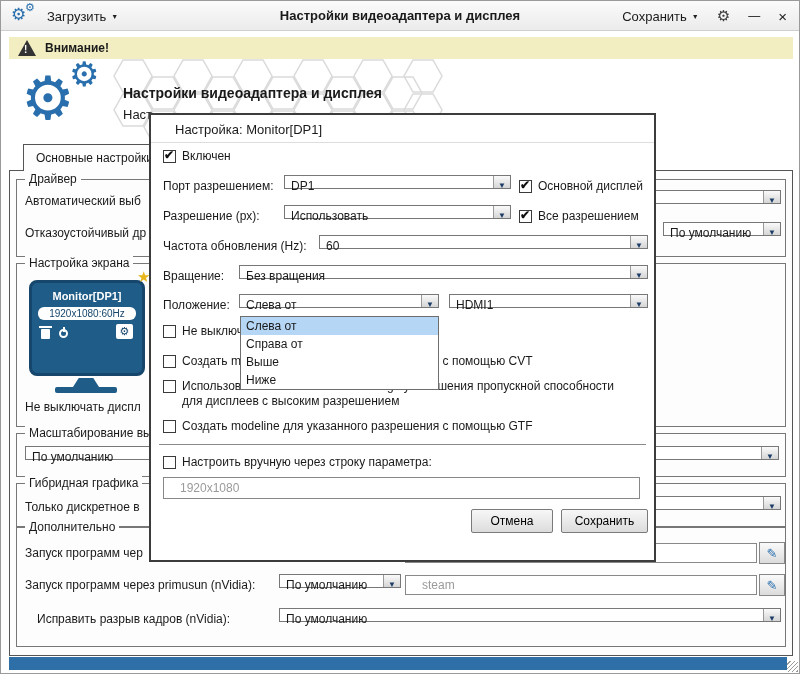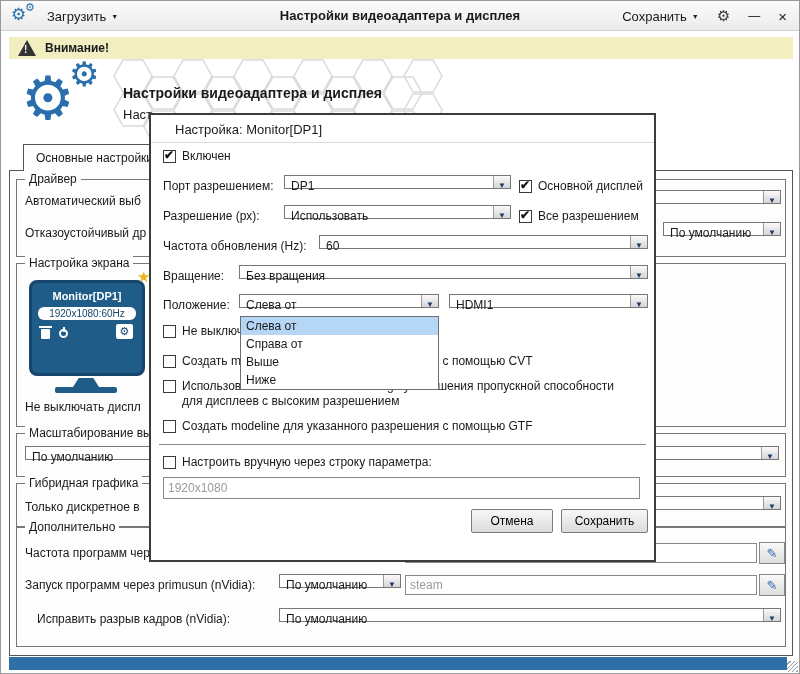--- a/index.html
+++ b/index.html
@@ -48,21 +48,21 @@
   .fs-legend { position:absolute; top:-8px; left:8px; background:#fdfdfd; padding:0 4px; white-space:nowrap; }
   .lbl { position:absolute; line-height:22px; white-space:nowrap; }
 
   
   .dd { position:absolute; height:14px; background:#fff; border:1px solid #777; }
   .ddval { position:absolute; left:6px; right:19px; top:0; line-height:20px; white-space:nowrap; overflow:hidden; }
   .ddbtn { position:absolute; right:0; top:0; bottom:0; width:17px; text-align:center;
            background:linear-gradient(#fafafa,#d5d5d5); border-left:1px solid #999; }
   .chev2 { font-size:8px; color:#1d3c66; line-height:20px; }
 
-  .txt { position:absolute; height:20px; border:1px solid #888; background:#fff; padding:0 4px;
+  .txt { position:absolute; height:20px; border:1px solid #888; background:#fff; padding:0 16px;
          font:12px "Liberation Sans", sans-serif; color:#1a1a1a; }
   .txt::placeholder { color:#9a9a9a; }
   .editbtn { position:absolute; width:26px; height:22px; border:1px solid #888; padding:0;
              background:linear-gradient(#fafafa,#dcdcdc); }
   .pencil { color:#2a6fad; font-size:13px; }
 
   
   .monitor { position:absolute; left:12px; top:16px; width:116px; height:96px; background:#1f5c87;
              border:3px solid #16466b; border-radius:8px; }
   .mon-title { color:#fff; font-weight:bold; font-size:11px; text-align:center; margin-top:7px; }
@@ -221,21 +221,21 @@
       <div class="lbl" style="left:8px;top:12px">Только дискретное в</div>
       <div class="dd" style="left:352px;top:12px;width:412px">
         <span class="ddval"></span>
         <span class="ddbtn"><span class="chev2">▼</span></span>
       </div>
     </div>
 
     <div class="fs" id="fs-extra" style="left:6px;top:356px;width:770px;height:120px">
       <div class="fs-legend">Дополнительно</div>
 
-      <div class="lbl" style="left:8px;top:14px">Частота программ чер</div>
+      <div class="lbl" style="left:8px;top:14px">Запуск программ чер</div>
       <input class="txt" style="left: 388px; top: 15px; width: 352px;">
       <button class="editbtn" style="left:742px;top:14px">
         <span class="pencil">✎</span>
       </button>
 
       <div class="lbl" style="left:8px;top:46px">Запуск программ через primusun (nVidia):</div>
       <div class="dd" style="left:262px;top:46px;width:122px">
         <span class="ddval">По умолчанию</span>
         <span class="ddbtn"><span class="chev2">▼</span></span>
       </div>

